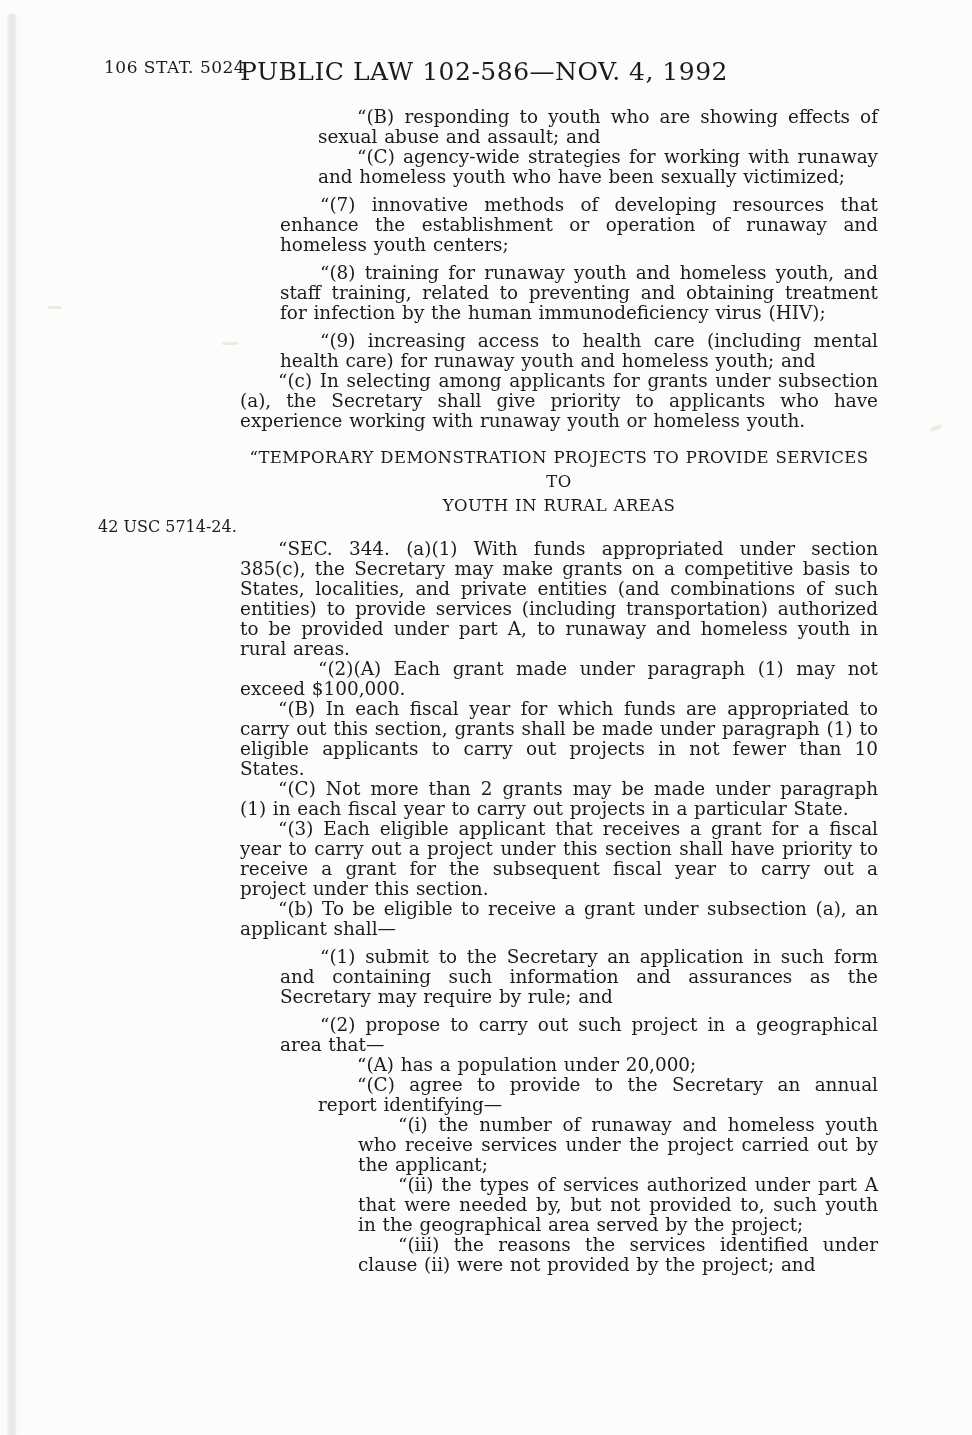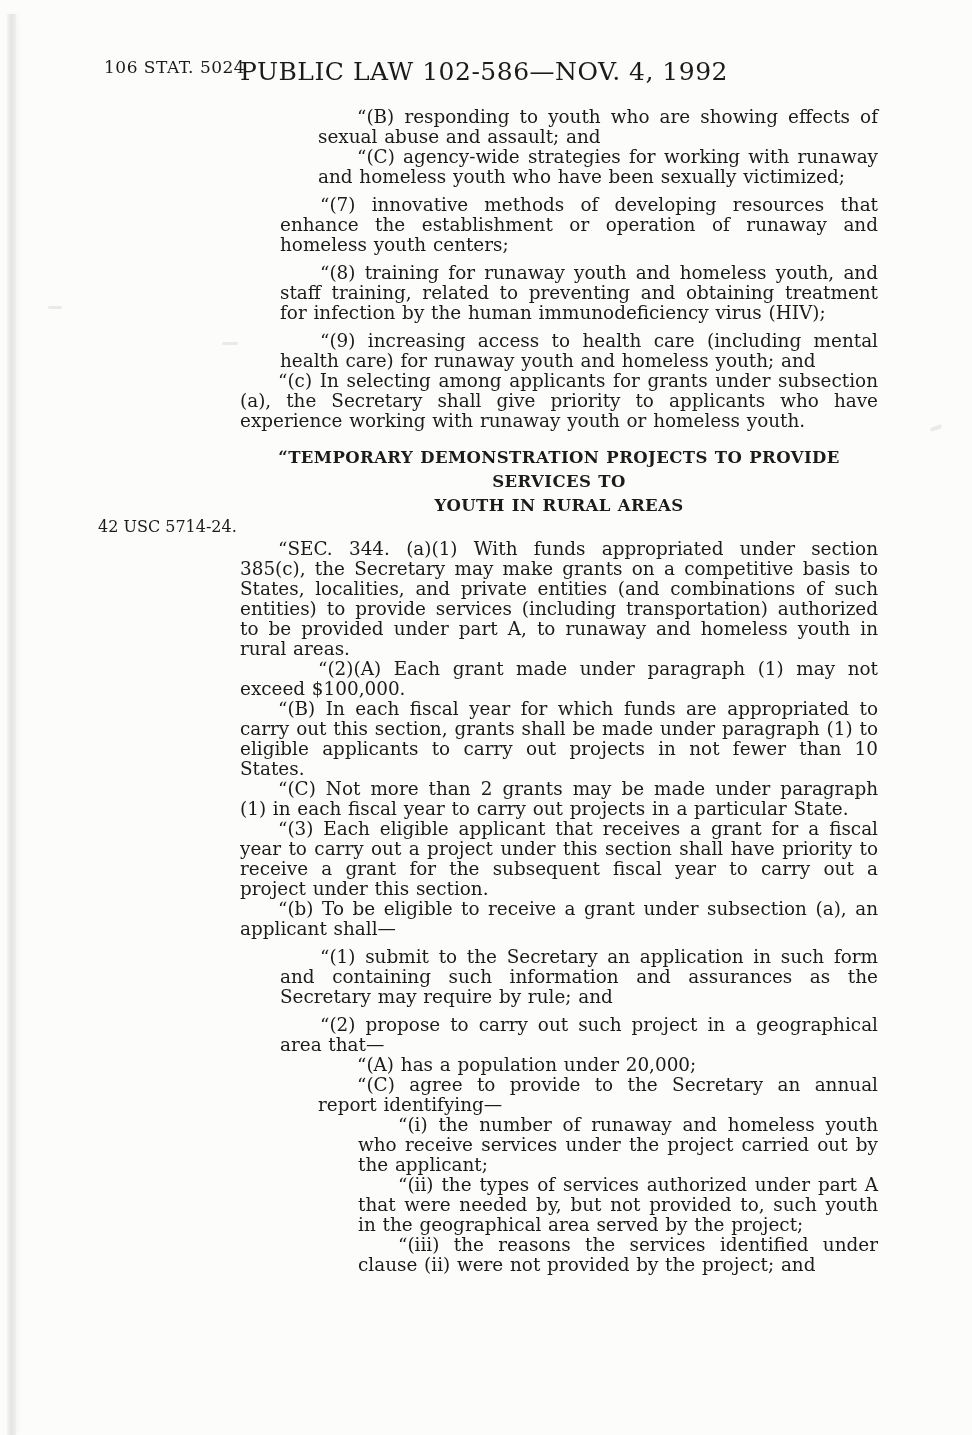--- a/index.html
+++ b/index.html
@@ -59,21 +59,21 @@
   }
   .para { margin: 0; }
   .lv1  { padding-left: 0;     text-indent: 38px; }
   .lv1d { padding-left: 0;     text-indent: 78px; }
   .lv2  { padding-left: 40px;  text-indent: 40px; margin-top: 8px; }
   .lv3  { padding-left: 78px;  text-indent: 39px; }
   .lv4  { padding-left: 118px; text-indent: 40px; }
   .section-heading {
     margin: 15px 0 21px 0;
     text-align: center;
-    font-weight: bold;
+    font-weight: normal;
     font-size: 16.5px;
     line-height: 24px;
     letter-spacing: 0.4px;
     text-indent: 0;
   }
 </style>
 </head>
 <body>
 
 <div class="page">

